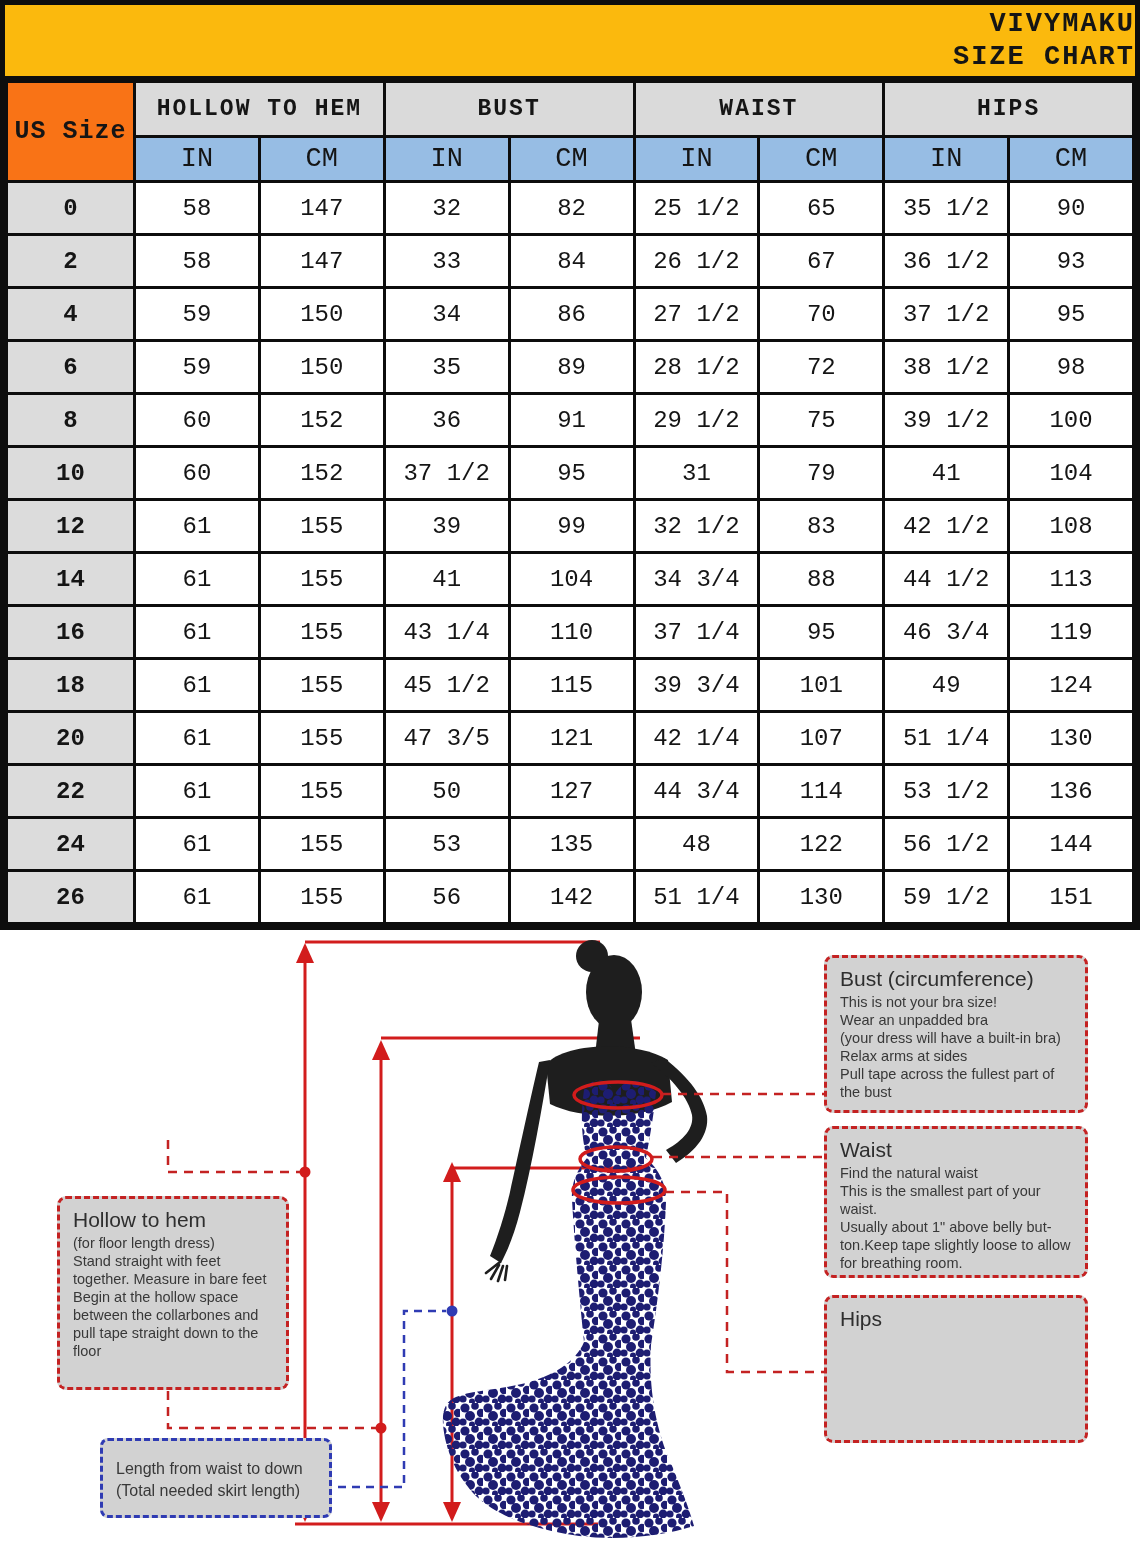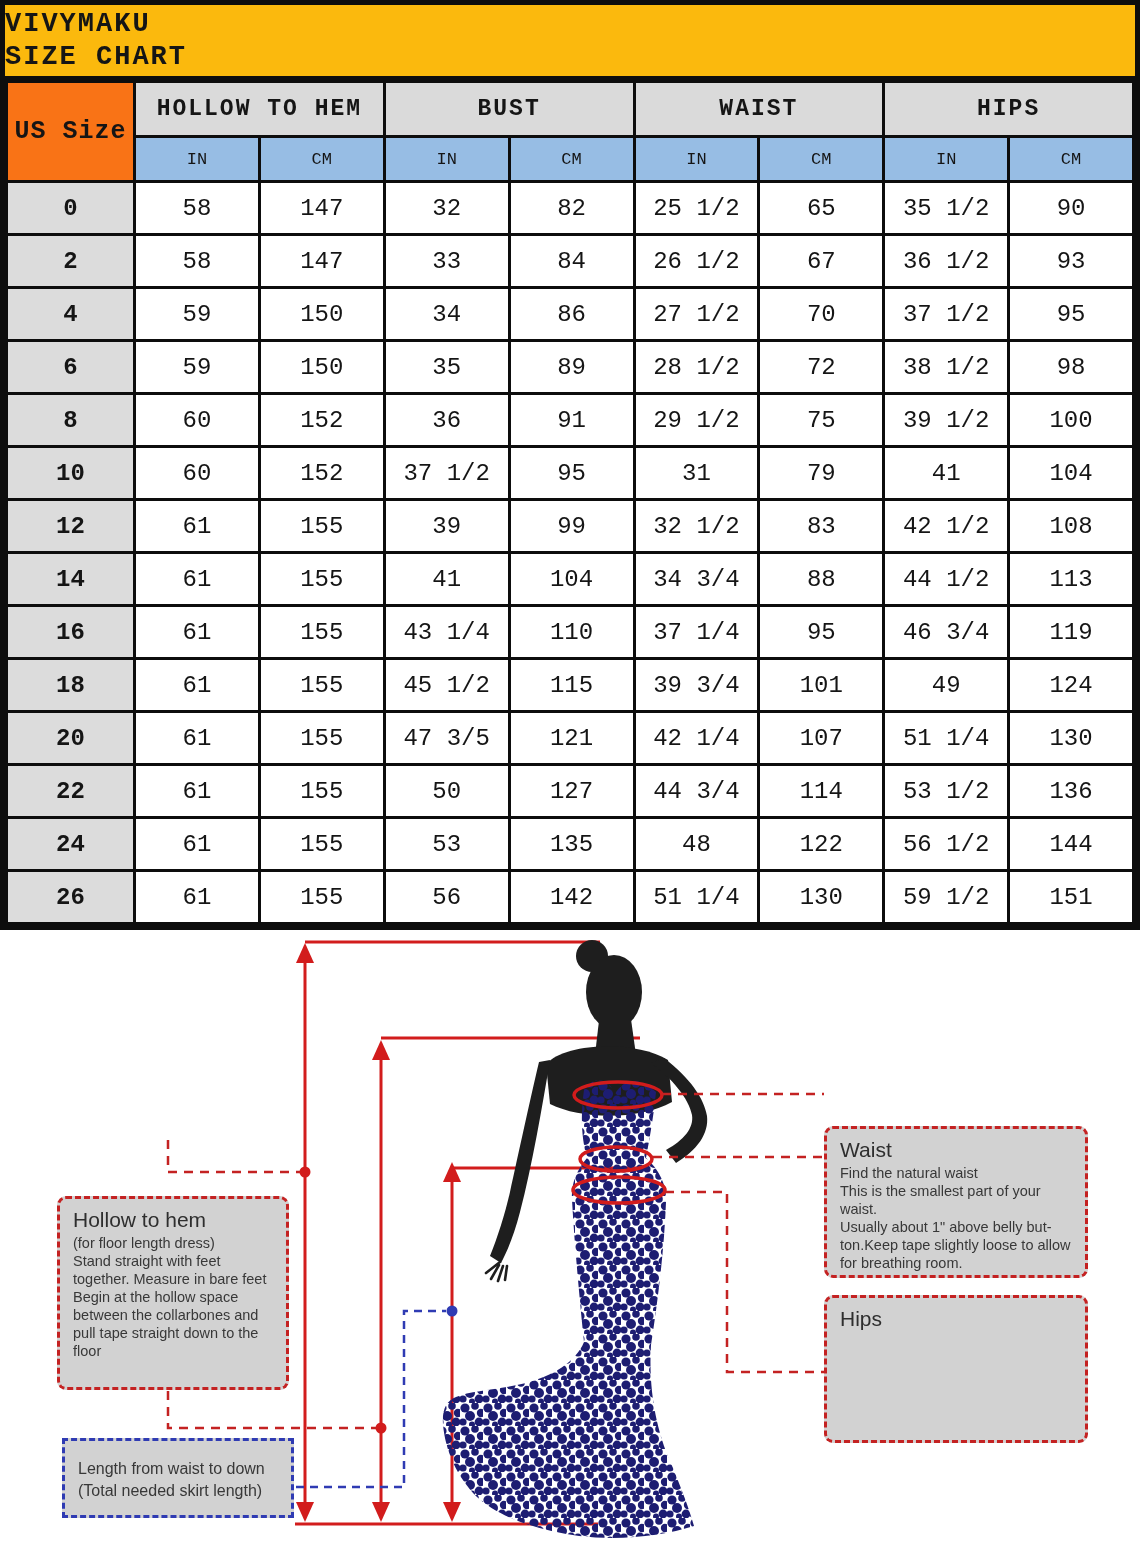--- a/index.html
+++ b/index.html
@@ -2,38 +2,38 @@
 <html><head>
 <meta charset="utf-8">
 <style>
   html,body{margin:0;padding:0;background:#ffffff;}
   .sheet{position:relative;width:1140px;height:1548px;background:#fff;overflow:hidden;
          font-family:"Liberation Sans",sans-serif;}
   
   .chart-frame{position:absolute;left:0;top:0;width:1140px;box-sizing:border-box;
                border:5px solid #0d0d0d;background:#fff;}
   .title-bar{height:71px;background:#FBB90D;border-bottom:4px solid #0d0d0d;
-             display:flex;flex-direction:column;justify-content:center;align-items:flex-start;
+             display:flex;flex-direction:column;justify-content:center;align-items:flex-end;
              font-family:"Liberation Mono",monospace;font-weight:700;color:#151515;
              font-size:27px;line-height:33px;letter-spacing:2px;}
   table.size-table{width:100%;border-collapse:collapse;table-layout:fixed;
                    font-family:"Liberation Mono",monospace;color:#151515;}
   .size-table th,.size-table td{border:3px solid #0d0d0d;text-align:center;padding:0;overflow:hidden;}
   .group-row th{height:52px;background:#DADADA;font-size:23px;font-weight:700;letter-spacing:2px;}
-  .unit-row th{height:42px;background:#97BDE4;font-size:17px;font-weight:400;}
+  .unit-row th{height:42px;background:#97BDE4;font-size:27px;font-weight:400;}
   th.corner{background:#f97316;font-size:25px;font-weight:700;letter-spacing:1px;}
   .size-table tbody th{background:#DCDCDC;font-size:24px;font-weight:700;height:50px;}
   .size-table tbody td{background:#ffffff;font-size:24px;font-weight:400;height:50px;}
   
   .diagram{position:absolute;left:0;top:932px;width:1140px;height:616px;background:#fff;}
   .diagram-svg{position:absolute;left:0;top:0;z-index:1;}
   .note{position:absolute;z-index:2;box-sizing:border-box;background:#D2D2D2;
         padding:9px 12px 8px 13px;color:#333;}
   .note.red{border:3px dashed #C42222;border-radius:9px;}
-  .note.blue{border:3px dashed #2F3BB3;border-radius:0;}
+  .note.blue{border:3px dashed #2F3BB3;border-radius:8px;margin-left:38px;}
   .note-title{font-size:21px;color:#2e2e2e;margin-bottom:3px;}
   .note-body{font-size:14.5px;line-height:1.24;white-space:pre-line;color:#383838;}
   .note.blue .note-body{font-size:16px;line-height:1.35;padding-top:8px;}
 </style>
 </head>
 <body>
 
 <div class="sheet">
 
   <div class="chart-frame">
@@ -317,20 +317,28 @@
       <div class="note-body">(for floor length dress)
 Stand straight with feet together. Measure in bare feet
 Begin at the hollow space between the collarbones and pull tape straight down to the floor</div>
     </div>
 
     <div class="note blue" style="left:62px;top:506px;width:232px;height:80px">
       <div class="note-body">Length from waist to down
 (Total needed skirt length)</div>
     </div>
 
+    <div class="note red" style="left:824px;top:23px;width:264px;height:158px">
+      <div class="note-title">Bust (circumference)</div>
+      <div class="note-body">This is not your bra size!
+Wear an unpadded bra
+(your dress will have a built-in bra)
+Relax arms at sides
+Pull tape across the fullest part of the bust</div>
+    </div>
 
     <div class="note red" style="left:824px;top:194px;width:264px;height:152px">
       <div class="note-title">Waist</div>
       <div class="note-body">Find the natural waist
 This is the smallest part of your waist.
 Usually about 1" above belly but-ton.Keep tape slightly loose to allow for breathing room.</div>
     </div>
 
     <div class="note red" style="left:824px;top:363px;width:264px;height:148px">
       <div class="note-title">Hips</div>

